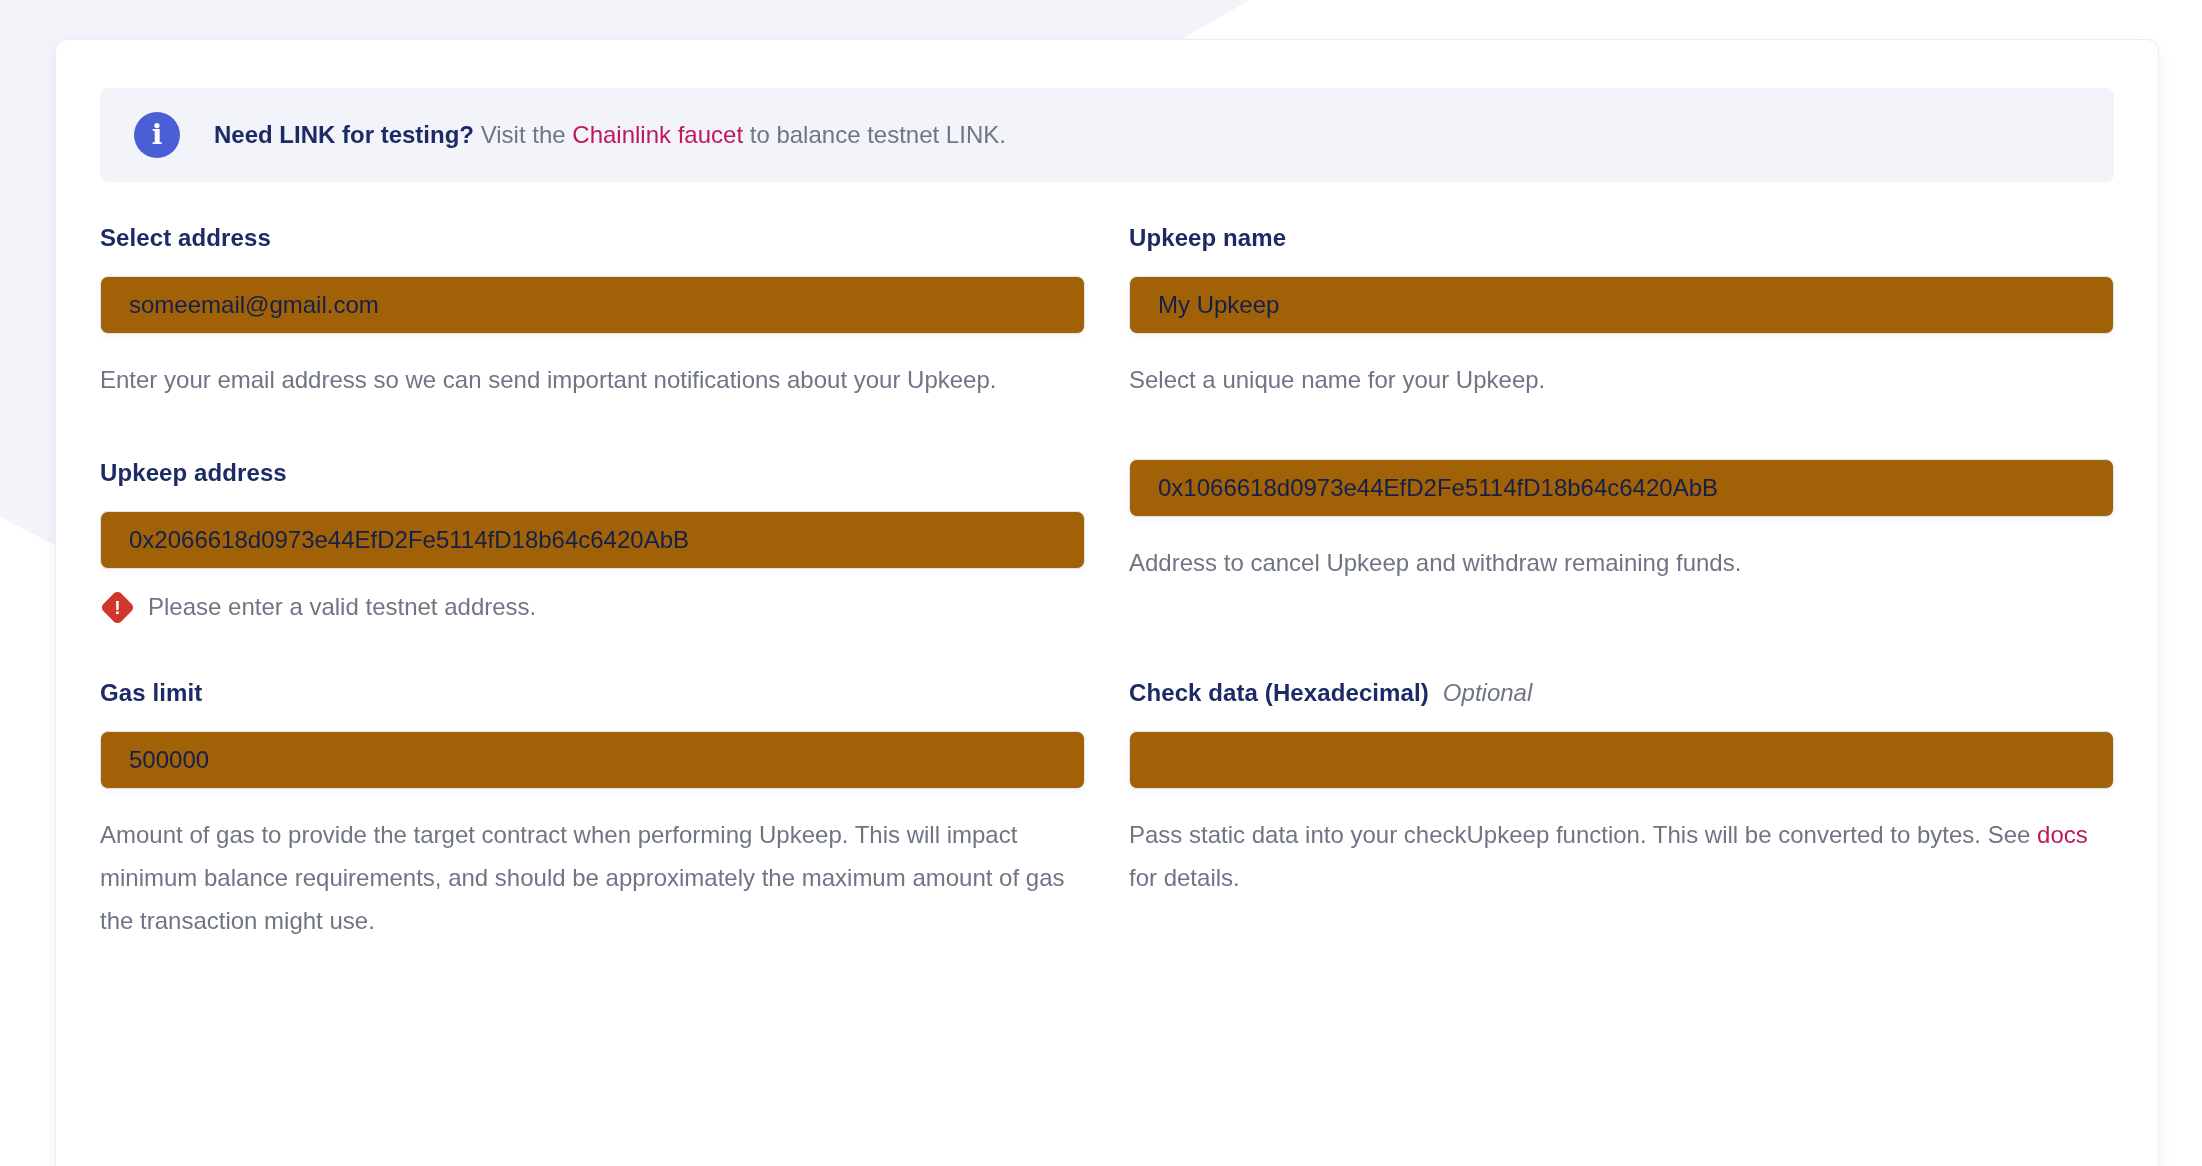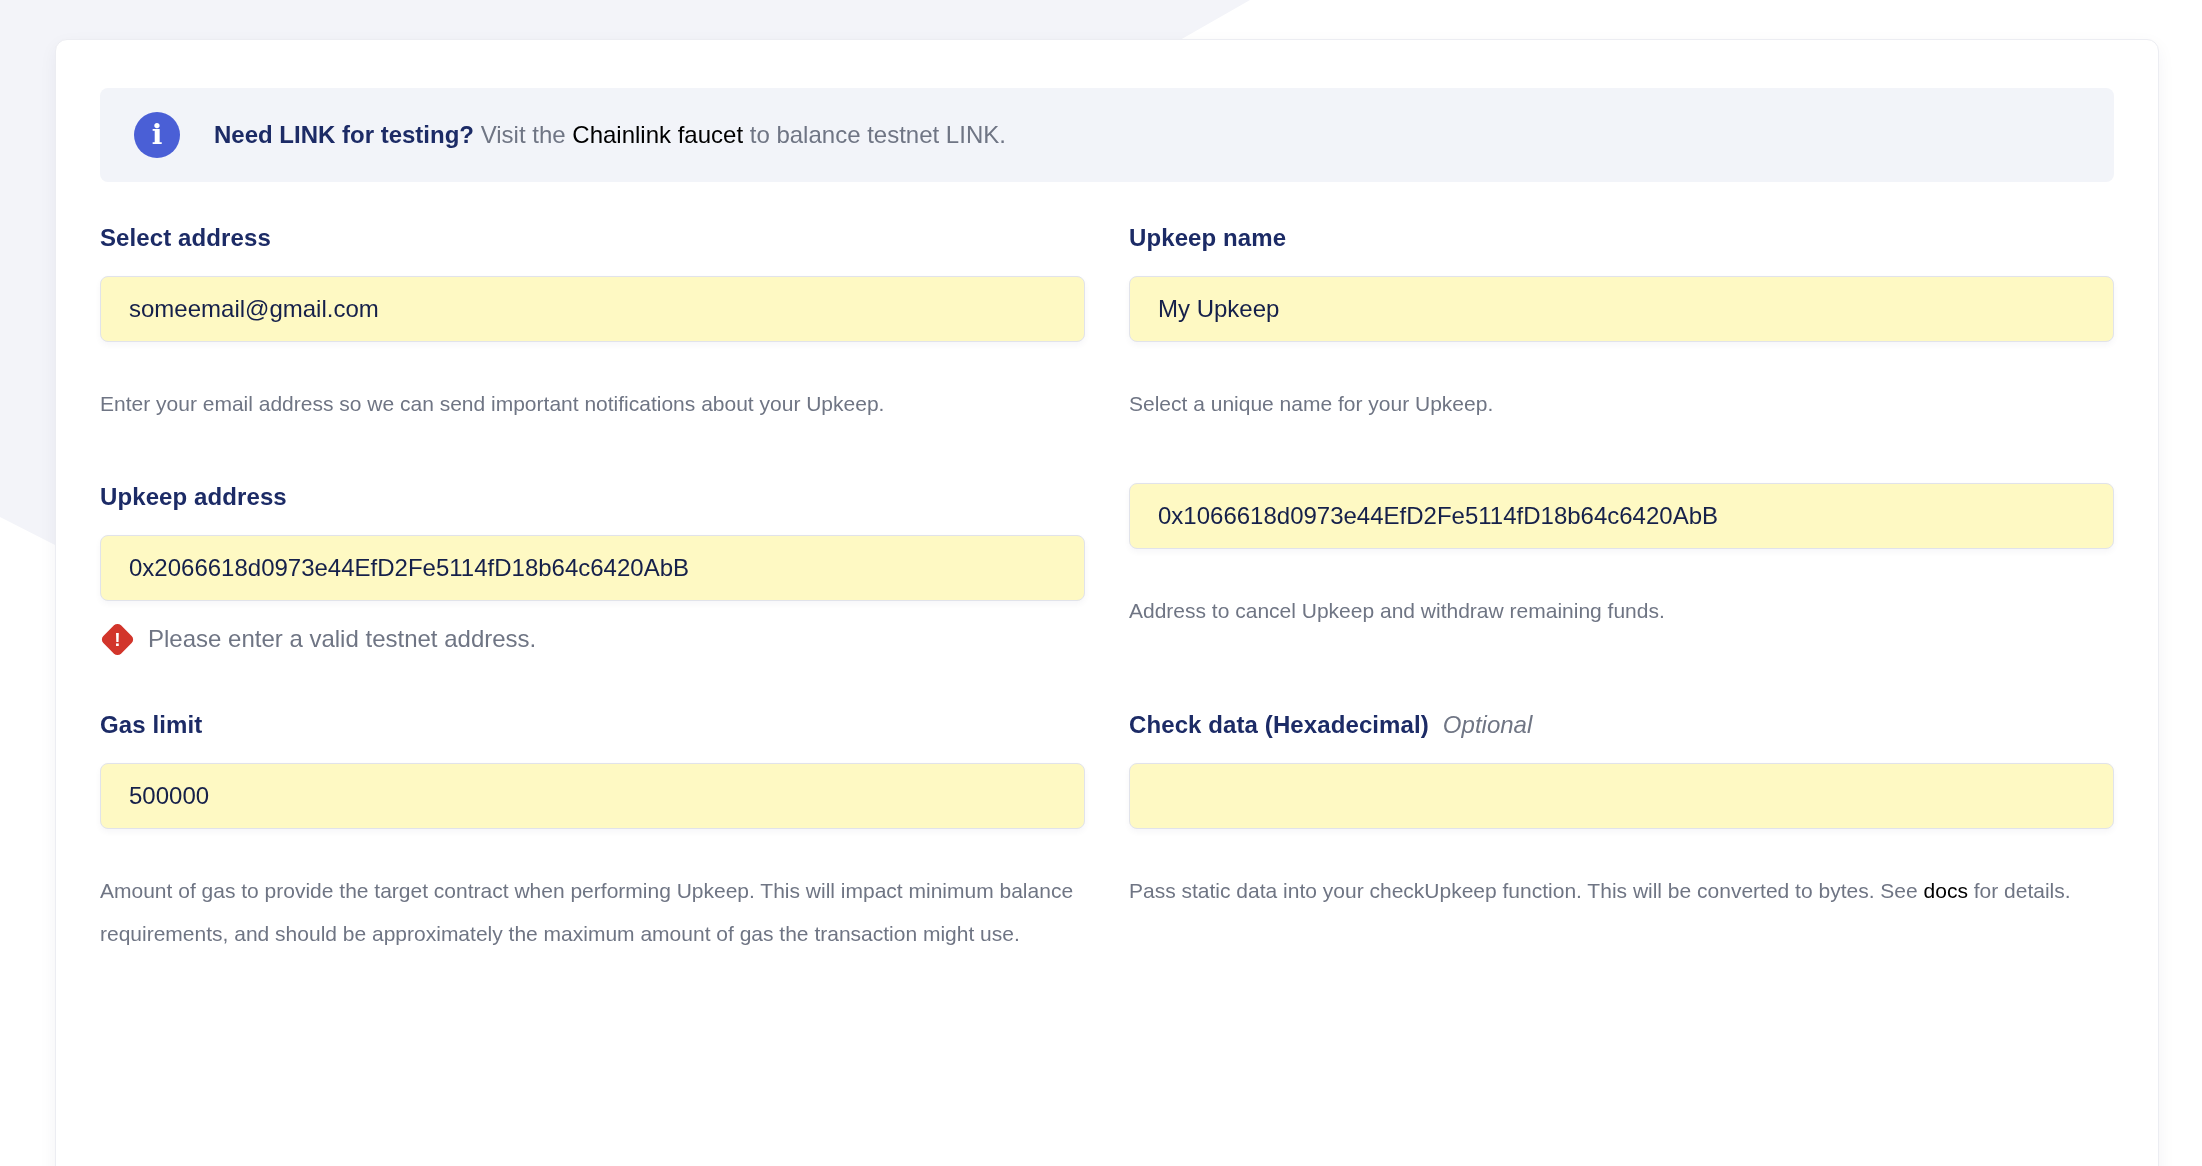--- a/index.html
+++ b/index.html
@@ -52,21 +52,21 @@
     color: #ffffff;
     font-family: "DejaVu Serif", serif;
     font-weight: bold;
     font-size: 28px;
     line-height: 46px;
     text-align: center;
   }
   .banner-text { font-size: 24px; color: #6f7584; }
   .banner-text .bold { font-weight: bold; color: #1c2b66; }
   a.link {
-    color: #000000;
+    color: #be185d;
     text-decoration: none;
     cursor: pointer;
   }
 
   
   .form-grid {
     display: grid;
     grid-template-columns: 1fr 1fr;
     column-gap: 44px;
     row-gap: 58px;
@@ -84,34 +84,34 @@
     color: #1c2b66;
     letter-spacing: 0.1px;
   }
   .optional {
     font-size: 24px;
     font-style: italic;
     color: #6f7584;
   }
   .input {
     width: 100%;
-    height: 66px;
+    height: 58px;
     border: 1px solid #e1e3ea;
     border-radius: 8px;
-    background: #fef9c3;
+    background: #a16207;
     box-shadow: 0 3px 6px rgba(20, 30, 80, 0.04);
     padding: 0 28px;
     font-family: "Liberation Sans", sans-serif;
     font-size: 24px;
     color: #15204a;
     outline: none;
   }
   .helper {
-    margin-top: 40px;
-    font-size: 21px;
+    margin-top: 24px;
+    font-size: 24px;
     line-height: 43px;
     color: #6f7584;
   }
   .error-row {
     margin-top: 24px;
     display: flex;
     align-items: center;
     gap: 18px;
   }
   .error-icon {

